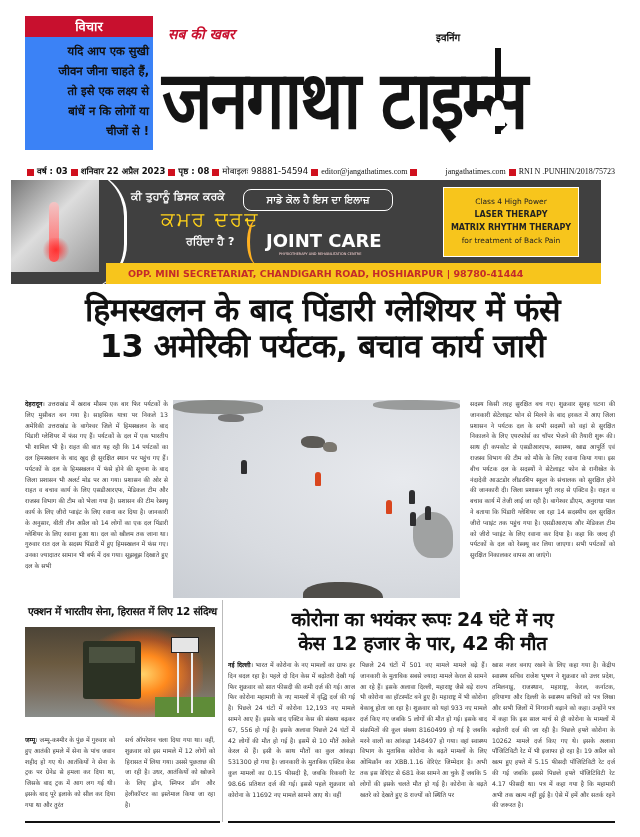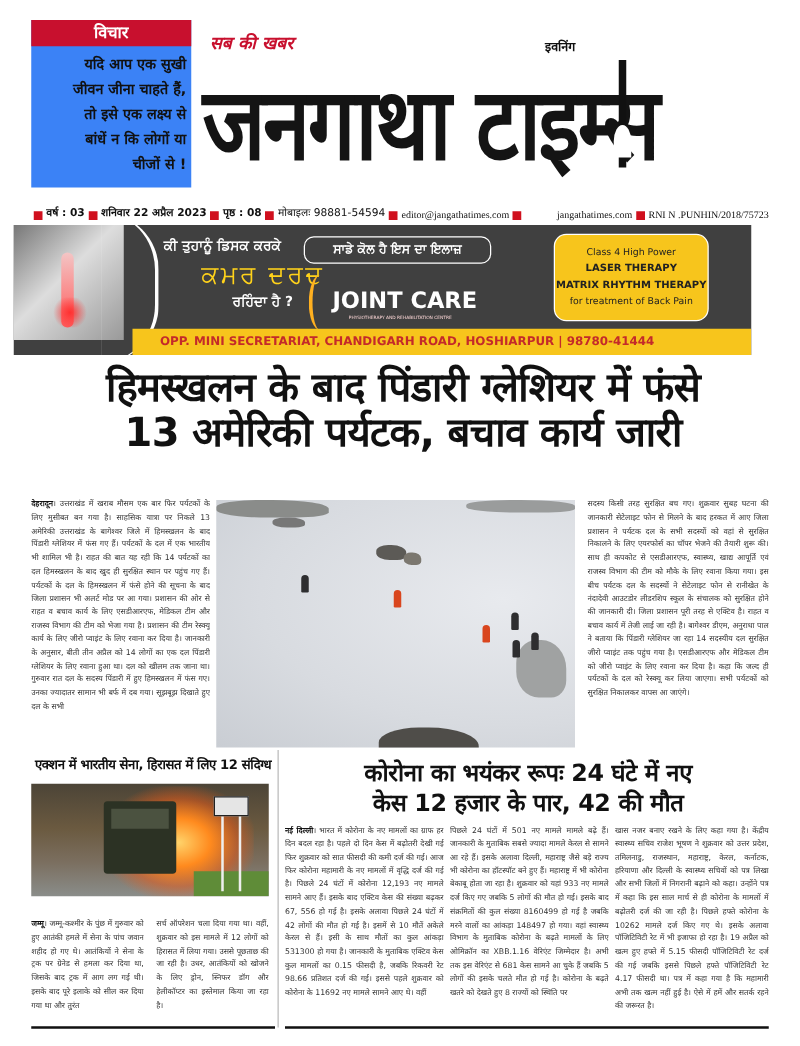--- a/index.html
+++ b/index.html
@@ -30,21 +30,21 @@
   .ad-person .spine { position: absolute; left: 38px; top: 22px; width: 10px; height: 60px; background: linear-gradient(#f3c5c5, #ff5b5b); border-radius: 5px; }
   .ad-person .pain { position: absolute; left: 30px; top: 58px; width: 30px; height: 24px; background: radial-gradient(circle, #ff3030 0%, rgba(255,60,60,0) 70%); }
   .ad-curve { position: absolute; left: 70px; top: -10px; width: 46px; height: 120px; border-right: 3px solid #fff; border-radius: 0 60px 60px 0; }
   .ad-q1 { position: absolute; left: 120px; top: 10px; color: #fff; font-size: 11px; font-weight: bold; }
   .ad-q2 { position: absolute; left: 150px; top: 27px; color: #ffd21a; font-size: 20px; font-weight: normal; letter-spacing: 2px; text-align: center; }
   .ad-q3 { position: absolute; left: 175px; top: 55px; color: #fff; font-size: 11px; font-weight: bold; }
   .ad-pill { position: absolute; left: 232px; top: 9px; width: 150px; height: 22px; border: 1.5px solid #fff; border-radius: 8px; color: #fff; font-size: 10px; font-weight: bold; text-align: center; line-height: 19px; }
   .ad-brand { position: absolute; left: 255px; top: 50px; color: #fff; font-size: 18px; font-weight: bold; }
   .ad-brand-sub { position: absolute; left: 268px; top: 72px; color: #ffd9d9; font-size: 3.5px; }
   .ad-runner { position: absolute; left: 236px; top: 40px; width: 18px; height: 44px; border-left: 3px solid #ffb020; border-radius: 50%; }
-  .ad-box { position: absolute; left: 432px; top: 7px; width: 124px; height: 70px; background: #f7c51c; border: 1.5px solid #fff; border-radius: 10px; text-align: center; padding-top: 7px; }
+  .ad-box { position: absolute; left: 432px; top: 7px; width: 136px; height: 70px; background: #f7c51c; border: 1.5px solid #fff; border-radius: 0; text-align: center; padding-top: 7px; }
   .ad-box div { font-size: 7.5px; color: #222; line-height: 13px; }
   .ad-box .bold { font-weight: bold; font-size: 8px; }
   .ad-foot { position: absolute; left: 95px; top: 83px; width: 495px; height: 21px; background: #f7c51c; color: #c42a2a; font-size: 9.5px; font-weight: bold; line-height: 21px; padding-left: 22px; white-space: nowrap; }
 
   
   .lead-headline { position: absolute; left: 25px; top: 292px; width: 595px; text-align: center; font-weight: bold; font-size: 32px; line-height: 36px; letter-spacing: -0.5px; color: #111; }
 
   .col { position: absolute; font-size: 6.2px; line-height: 10.8px; color: #333; text-align: justify; }
   .col .dateline { font-weight: bold; color: #111; }
   .col-left-1 { left: 25px; top: 399px; width: 143px; height: 175px; overflow: hidden; }

